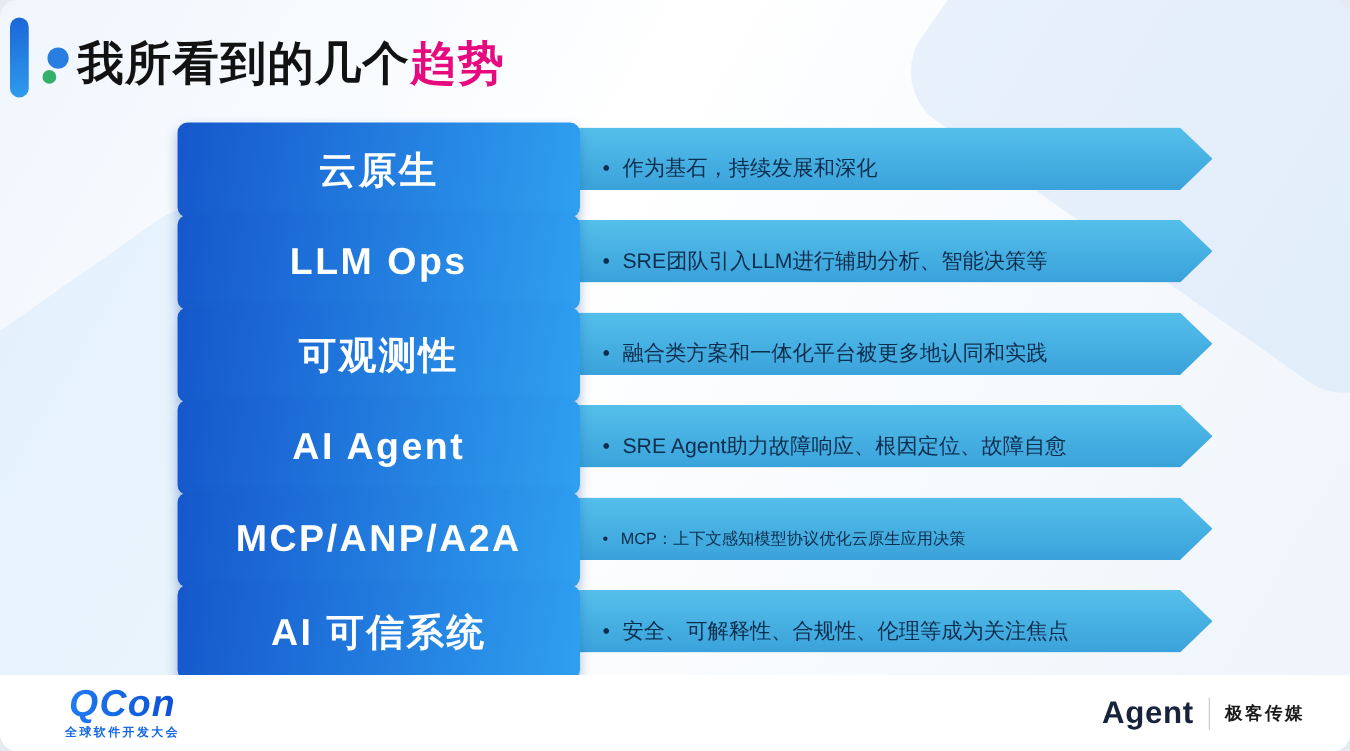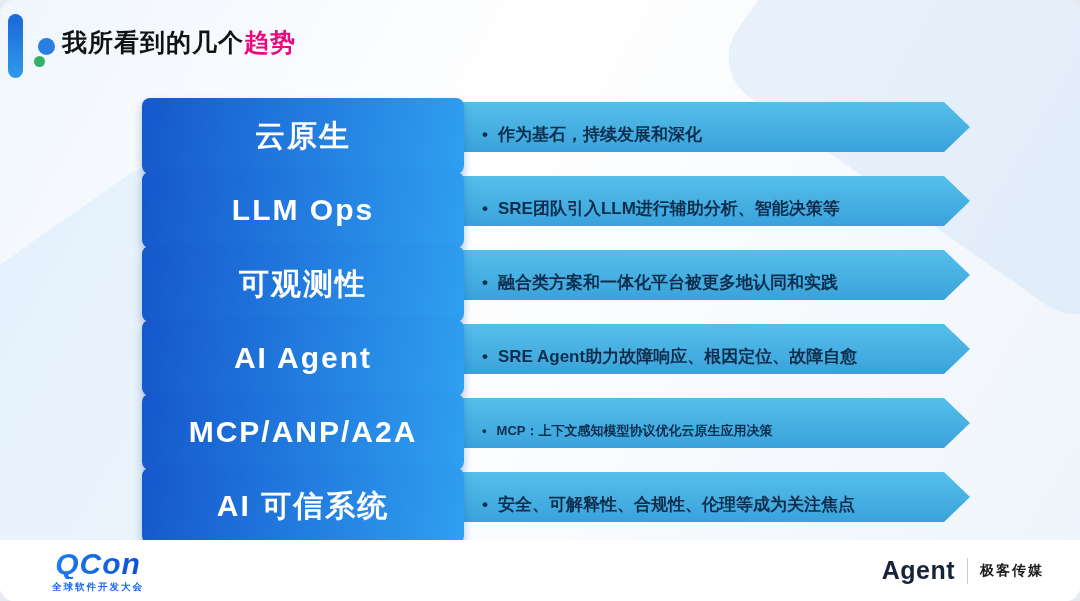--- a/index.html
+++ b/index.html
@@ -31,21 +31,21 @@
   .dot-blue {
     position:absolute; left:38px; top:38px; width:17px; height:17px;
     border-radius:50%; background:#2a7de1;
   }
   .dot-green {
     position:absolute; left:34px; top:56px; width:11px; height:11px;
     border-radius:50%; background:#35b06a;
   }
   .title {
     position:absolute; left:62px; top:26px;
-    font-size:25px; font-weight:bold; color:#121212; letter-spacing:1px;
+    font-size:37px; font-weight:bold; color:#121212; letter-spacing:1px;
   }
   .title .hl { color:#e60a7e; }
 
   
   .rows {
     position:absolute; left:142px; top:98px; width:830px;
     display:flex; flex-direction:column; gap:16px;
   }
   .row { position:relative; height:58px; }
   .label-box {
@@ -59,21 +59,21 @@
   .arrow {
     position:absolute; left:312px; top:4px; width:516px; height:50px;
     background:linear-gradient(180deg,#55bfeb 0%,#3aa2da 100%);
     clip-path:polygon(0 0, calc(100% - 26px) 0, 100% 50%, calc(100% - 26px) 100%, 0 100%);
     display:flex; flex-direction:column; justify-content:center;
     padding-left:28px; padding-right:40px;
     z-index:1;
     filter:drop-shadow(0 3px 3px rgba(20,60,110,0.18));
   }
   .bullet {
-    color:#0d2d4d; font-size:17px; font-weight:bold; line-height:1.25;
+    color:#0d2d4d; font-size:17px; font-weight:normal; line-height:1.25;
     white-space:nowrap;
     margin-top:16px;
   }
   .bullet::before { content:"•"; margin-right:10px; }
   .row.small .bullet { font-size:13px; line-height:1.45; }
 
   
   .footer {
     position:absolute; left:0; bottom:0; width:100%; height:61px;
     background:#ffffff;

